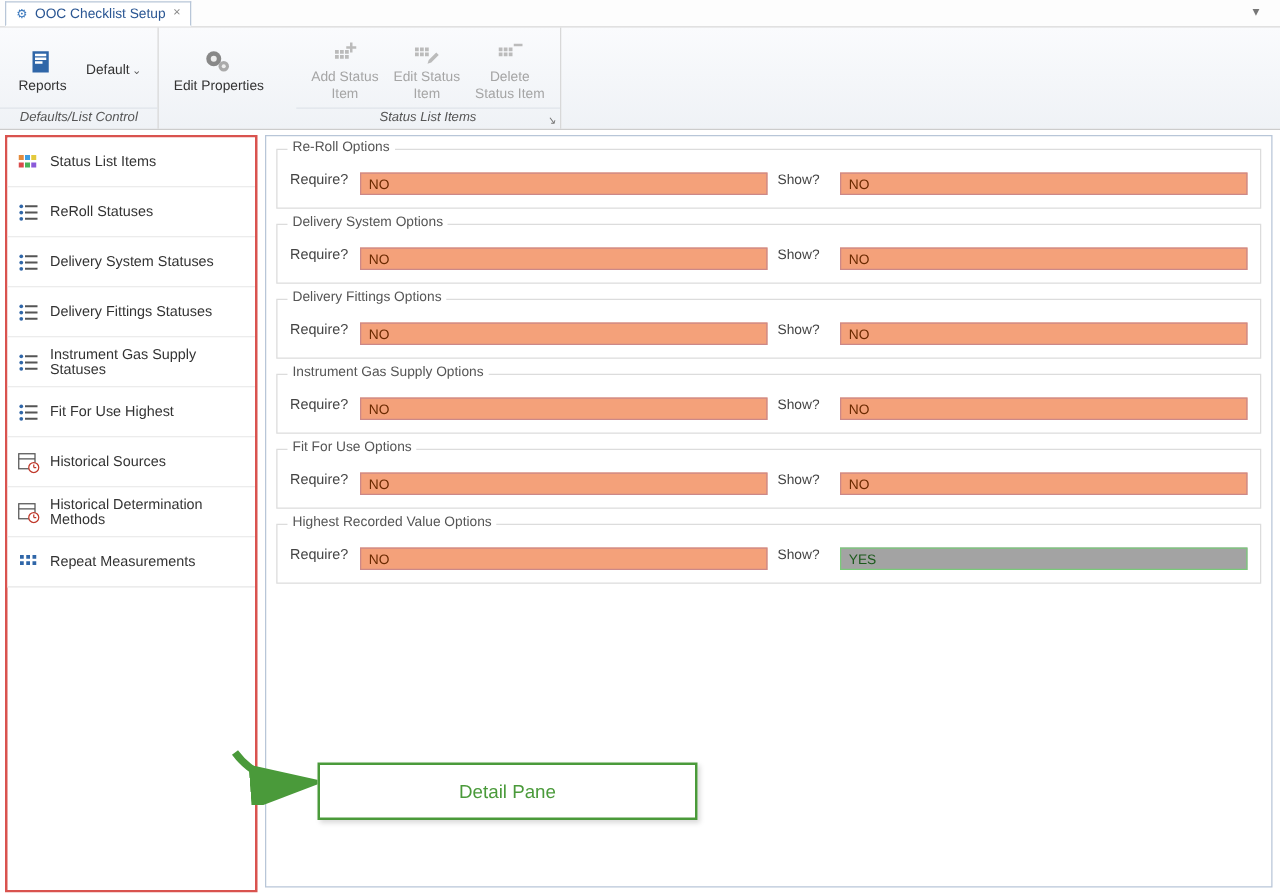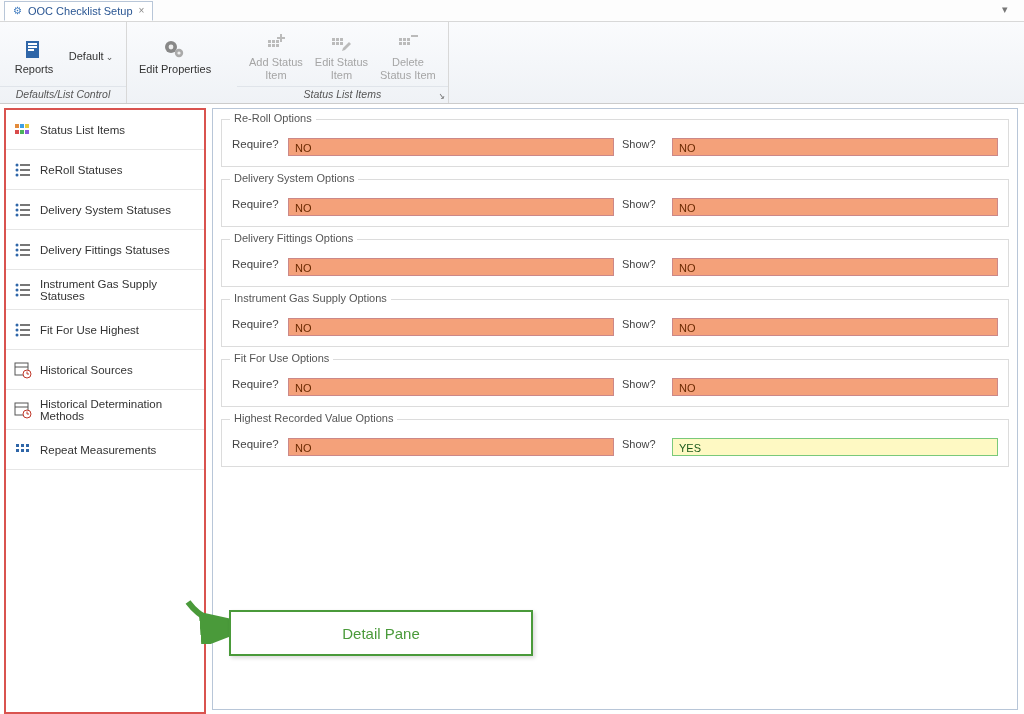--- a/index.html
+++ b/index.html
@@ -149,33 +149,33 @@
     .val {
       flex:1;
       height:18px;
       line-height:18px;
       padding:0 6px;
       font-size:11px;
       border:1px solid #c88;
       background:#f4a17a;
       color:#6b2a00;
     }
-    .val.yes { background:#fef9c3; border-color:#7ac97a; color:#1c5a1c; }
+    .val.yes { background:#a3a3a3; border-color:#7ac97a; color:#1c5a1c; }
     .lbl2 { width:42px; font-size:11px; color:#444; text-align:left; }
 
     
     .annotation-arrow {
       position:absolute;
       left: 178px;
       top: 594px;
       pointer-events:none;
     }
     .annotation-box {
       position:absolute;
-      left: 229px;
+      left: 254px;
       top: 610px;
       width: 304px;
       height: 46px;
       border: 2px solid #4a9a3a;
       background:#fff;
       display:flex;
       align-items:center;
       justify-content:center;
       color:#4a9a3a;
       font-size:15px;

